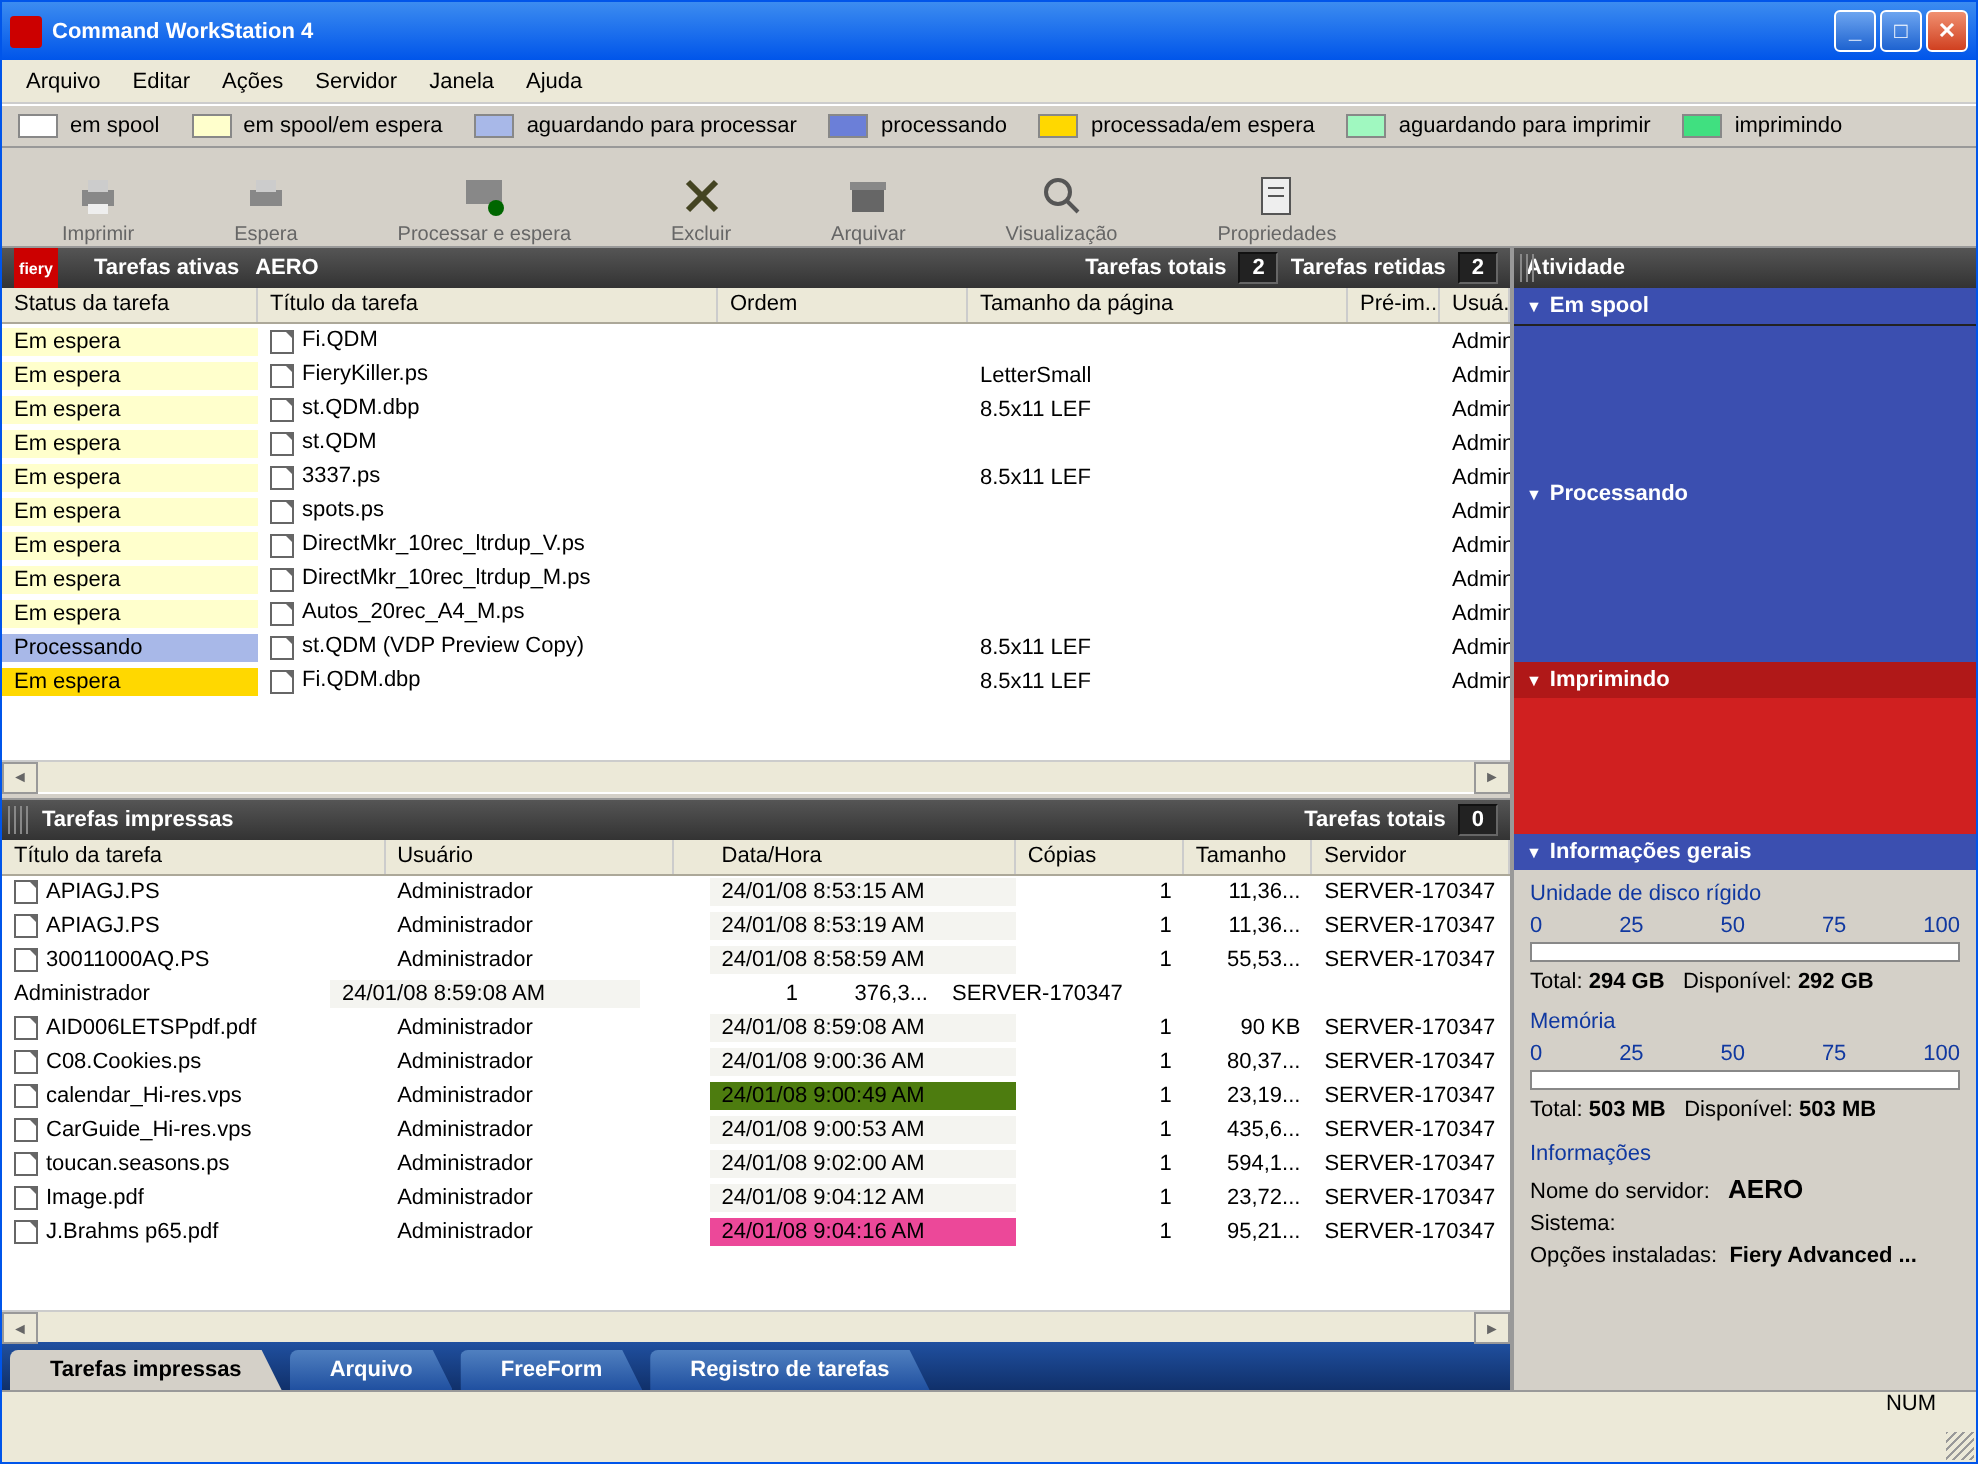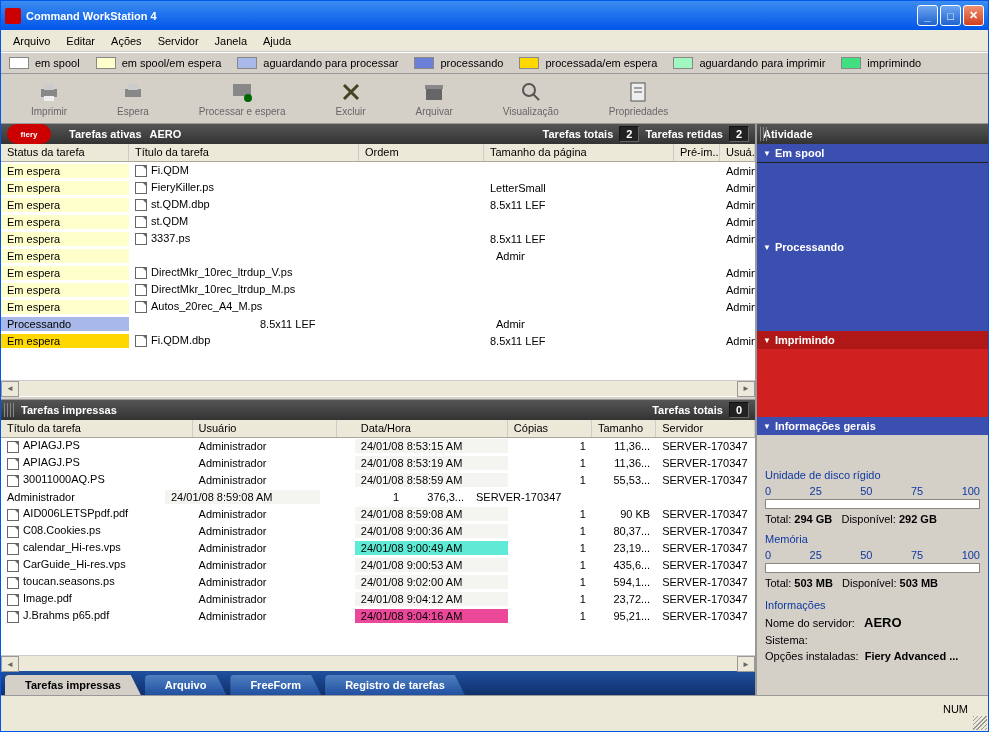--- a/index.html
+++ b/index.html
@@ -12,32 +12,32 @@
 .win-btn { width: 21px; height: 21px; background: linear-gradient(#6da5f0,#1e63d0); border: 1px solid #fff; border-radius: 3px; display: flex; align-items: center; justify-content: center; color: #fff; font-weight: bold; cursor: pointer; }
 .win-btn.close { background: linear-gradient(#f09070,#d04020); }
 
 .menubar { height: 22px; background: #ece9d8; display: flex; align-items: center; border-bottom: 1px solid #ccc; padding-left: 4px; }
 .menu-item { padding: 3px 8px; cursor: pointer; }
 
 .legend-bar { height: 22px; background: #d4d0c8; border-top: 1px solid #fff; border-bottom: 1px solid #999; display: flex; align-items: center; padding-left: 8px; gap: 6px; }
 .legend-swatch { width: 20px; height: 12px; border: 1px solid #888; }
 .legend-label { margin-right: 10px; }
 
-.toolbar { height: 50px; background: #d4d0c8; border-bottom: 1px solid #999; display: flex; align-items: center; padding-left: 30px; gap: 50px; }
+.toolbar { height: 50px; background: #d4d0c8; border-bottom: 1px solid #999; display: flex; align-items: flex-end; padding-left: 30px; gap: 50px; }
 .tool-btn { display: flex; flex-direction: column; align-items: center; color: #666; cursor: pointer; }
 .tool-btn svg { width: 24px; height: 24px; }
 .tool-label { margin-top: 2px; font-size: 10px; }
 
 .content { display: flex; height: 571px; }
 .left-pane { width: 754px; display: flex; flex-direction: column; }
 .right-pane { flex: 1; background: #d4d0c8; border-left: 2px solid #999; display: flex; flex-direction: column; }
 
 .panel-header { height: 20px; background: linear-gradient(#555,#333); color: #fff; font-weight: bold; display: flex; align-items: center; padding-left: 6px; }
 .fiery-header { display: flex; align-items: center; }
-.fiery-logo { width: 44px; height: 20px; background: #c00; color: #fff; font-weight: bold; font-size: 8px; display: flex; align-items: center; justify-content: center; border-radius: 10px; }
+.fiery-logo { width: 22px; height: 20px; background: #c00; color: #fff; font-weight: bold; font-size: 8px; display: flex; align-items: center; justify-content: center; }
 .header-counts { margin-left: auto; display: flex; align-items: center; gap: 6px; padding-right: 6px; }
 .count-box { background: #222; color: #fff; padding: 1px 6px; border: 1px inset #666; }
 
 .grid-header { height: 18px; background: #ece9d8; display: flex; border-bottom: 1px solid #aca899; }
 .gh-cell { padding: 2px 6px; border-right: 1px solid #ccc; overflow: hidden; white-space: nowrap; }
 
 .grid-body { flex: 1; overflow: auto; background: #fff; }
 .grid-row { height: 17px; display: flex; align-items: center; }
 .g-cell { padding: 1px 6px; overflow: hidden; white-space: nowrap; }
 .doc-icon { width: 12px; height: 12px; border: 1px solid #666; background: #fff; display: inline-block; margin-right: 4px; vertical-align: middle; position: relative; }
@@ -56,28 +56,28 @@
 
 .activity-section { color: #fff; font-weight: bold; padding: 3px 6px; display: flex; align-items: center; }
 .activity-section::before { content: '▼'; font-size: 8px; margin-right: 4px; }
 .act-spool { background: #3b4fb0; border-bottom: 1px solid #222; }
 .act-body-blue { background: #3b4fb0; height: 75px; }
 .act-proc { background: #3b4fb0; }
 .act-print { background: #b01818; }
 .act-body-red { background: #d02020; height: 68px; }
 .act-info { background: #3b4fb0; }
 
-.info-panel { background: #d4d0c8; padding: 6px 8px; font-size: 11px; color: #000; margin-top: 28px; }
+.info-panel { background: #d4d0c8; padding: 6px 8px; font-size: 11px; color: #000; }
 .info-panel .sub-title { color: #1038a0; margin-bottom: 4px; }
 .ruler { height: 10px; background: #fff; border: 1px solid #888; position: relative; margin-bottom: 2px; }
 .ruler-ticks { display: flex; justify-content: space-between; color: #1038a0; font-size: 10px; margin-bottom: 2px; }
 .info-line { margin: 4px 0; }
 .info-line b { font-weight: bold; }
 
-.statusbar { height: 20px; background: #ece9d8; border-top: 1px solid #999; display: flex; align-items: flex-end; justify-content: flex-end; padding-right: 20px; }
+.statusbar { height: 20px; background: #ece9d8; border-top: 1px solid #999; display: flex; align-items: flex-start; justify-content: flex-end; padding-right: 20px; }
 .grip { width: 14px; height: 14px; position: absolute; right: 2px; bottom: 2px; background: repeating-linear-gradient(135deg,#999 0 1px,transparent 1px 3px); }
 
 
 .c-status { width: 128px; }
 .c-title { width: 230px; }
 .c-order { width: 125px; }
 .c-size { width: 190px; }
 .c-pre { width: 46px; }
 .c-user { width: 35px; }
 
@@ -247,20 +247,21 @@
         <div class="grid-row">
           <div class="g-cell c-status bg-cream">Em espera</div>
           <div class="g-cell c-title"><span class="doc-icon"></span>3337.ps</div>
           <div class="g-cell c-order"></div>
           <div class="g-cell c-size">8.5x11 LEF</div>
           <div class="g-cell c-pre"></div>
           <div class="g-cell c-user">Admin</div>
         </div>
         <div class="grid-row">
           <div class="g-cell c-status bg-cream">Em espera</div>
+          <div class="g-cell c-title"><span class="doc-icon"></span>spots.ps</div>
           <div class="g-cell c-order"></div>
           <div class="g-cell c-size"></div>
           <div class="g-cell c-pre"></div>
           <div class="g-cell c-user">Admin</div>
         </div>
         <div class="grid-row">
           <div class="g-cell c-status bg-cream">Em espera</div>
           <div class="g-cell c-title"><span class="doc-icon"></span>DirectMkr_10rec_ltrdup_V.ps</div>
           <div class="g-cell c-order"></div>
           <div class="g-cell c-size"></div>
@@ -278,20 +279,21 @@
         <div class="grid-row">
           <div class="g-cell c-status bg-cream">Em espera</div>
           <div class="g-cell c-title"><span class="doc-icon"></span>Autos_20rec_A4_M.ps</div>
           <div class="g-cell c-order"></div>
           <div class="g-cell c-size"></div>
           <div class="g-cell c-pre"></div>
           <div class="g-cell c-user">Admin</div>
         </div>
         <div class="grid-row">
           <div class="g-cell c-status bg-lav">Processando</div>
+          <div class="g-cell c-title"><span class="doc-icon"></span>st.QDM (VDP Preview Copy)</div>
           <div class="g-cell c-order"></div>
           <div class="g-cell c-size">8.5x11 LEF</div>
           <div class="g-cell c-pre"></div>
           <div class="g-cell c-user">Admin</div>
         </div>
         <div class="grid-row">
           <div class="g-cell c-status bg-yellow">Em espera</div>
           <div class="g-cell c-title"><span class="doc-icon"></span>Fi.QDM.dbp</div>
           <div class="g-cell c-order"></div>
           <div class="g-cell c-size">8.5x11 LEF</div>
@@ -364,21 +366,21 @@
           <div class="g-cell p-title"><span class="doc-icon"></span>C08.Cookies.ps</div>
           <div class="g-cell p-user">Administrador</div>
           <div class="g-cell p-date" style="background:#f4f4f0">24/01/08 9:00:36 AM</div>
           <div class="g-cell p-copies">1</div>
           <div class="g-cell p-tam">80,37...</div>
           <div class="g-cell p-serv">SERVER-170347</div>
         </div>
         <div class="grid-row">
           <div class="g-cell p-title"><span class="doc-icon"></span>calendar_Hi-res.vps</div>
           <div class="g-cell p-user">Administrador</div>
-          <div class="g-cell p-date" style="background:#5eead4">24/01/08 9:00:49 AM</div>
+          <div class="g-cell p-date" style="background:#4d7c0f">24/01/08 9:00:49 AM</div>
           <div class="g-cell p-copies">1</div>
           <div class="g-cell p-tam">23,19...</div>
           <div class="g-cell p-serv">SERVER-170347</div>
         </div>
         <div class="grid-row">
           <div class="g-cell p-title"><span class="doc-icon"></span>CarGuide_Hi-res.vps</div>
           <div class="g-cell p-user">Administrador</div>
           <div class="g-cell p-date" style="background:#f4f4f0">24/01/08 9:00:53 AM</div>
           <div class="g-cell p-copies">1</div>
           <div class="g-cell p-tam">435,6...</div>

